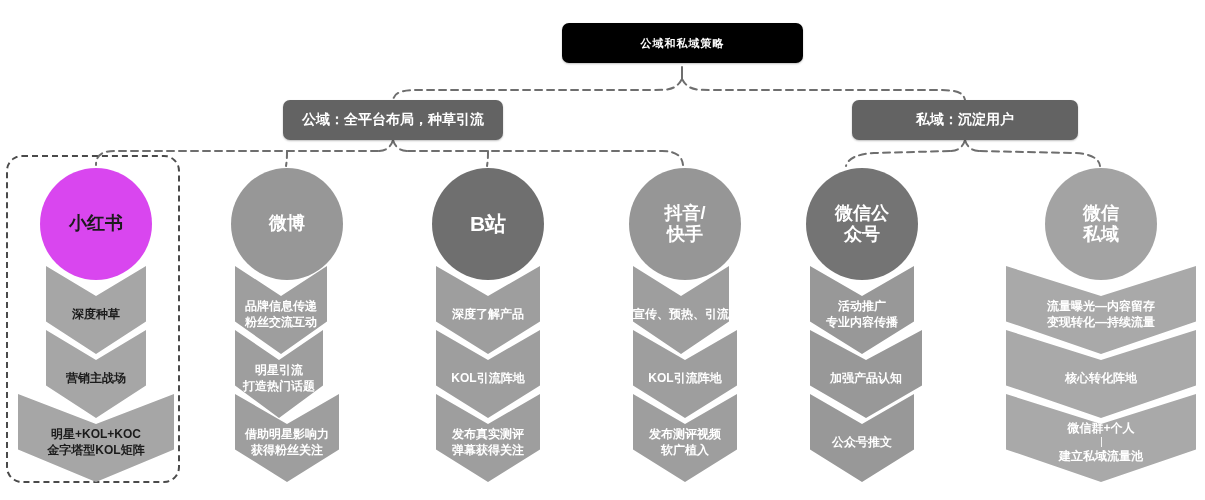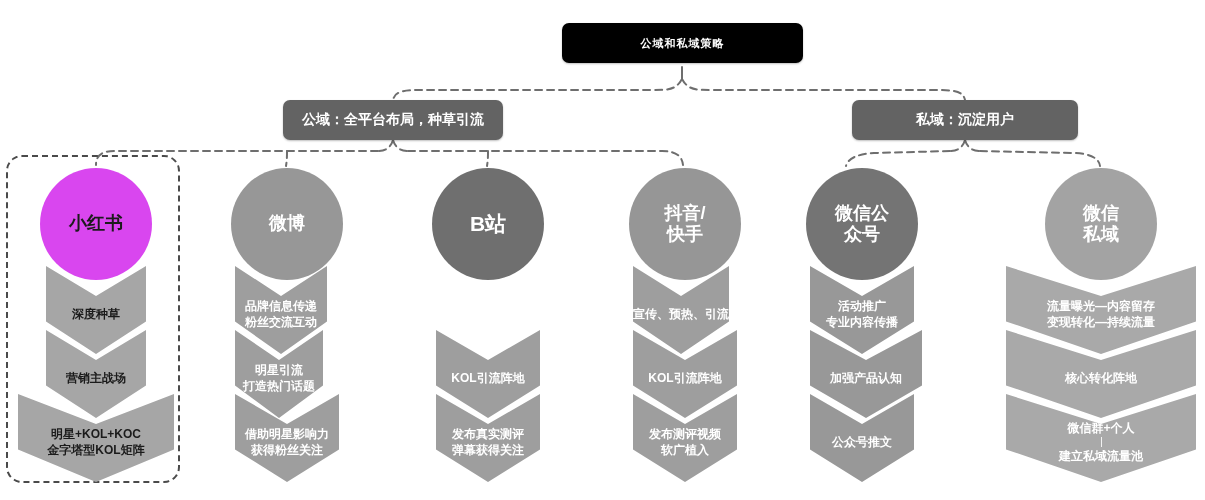--- a/index.html
+++ b/index.html
@@ -109,20 +109,23 @@
         </div>
         <div class="chev" style="left: 43px; top: 234px; width: 104px; background: rgb(158, 158, 158); color: rgb(255, 255, 255);">
           <span class="chline">借助明星影响力</span>
           <span class="chline">获得粉丝关注</span>
         </div>
       </div>
       <div class="column" style="left: 393px; top: 160px;">
         <div class="circle large" style="left: 39px; top: 8px; background: rgb(111, 111, 111); color: rgb(255, 255, 255);">
           <span>B站</span>
         </div>
+        <div class="chev" style="left: 43px; top: 106px; width: 104px; background: rgb(158, 158, 158); color: rgb(255, 255, 255);">
+          <span class="chline">深度了解产品</span>
+        </div>
         <div class="chev" style="left: 43px; top: 170px; width: 104px; background: rgb(158, 158, 158); color: rgb(255, 255, 255);">
           <span class="chline">KOL引流阵地</span>
         </div>
         <div class="chev" style="left: 43px; top: 234px; width: 104px; background: rgb(158, 158, 158); color: rgb(255, 255, 255);">
           <span class="chline">发布真实测评</span>
           <span class="chline">弹幕获得关注</span>
         </div>
       </div>
       <div class="column" style="left: 590px; top: 160px;">
         <div class="circle" style="left: 39px; top: 8px; background: rgb(150, 150, 150); color: rgb(255, 255, 255);">

